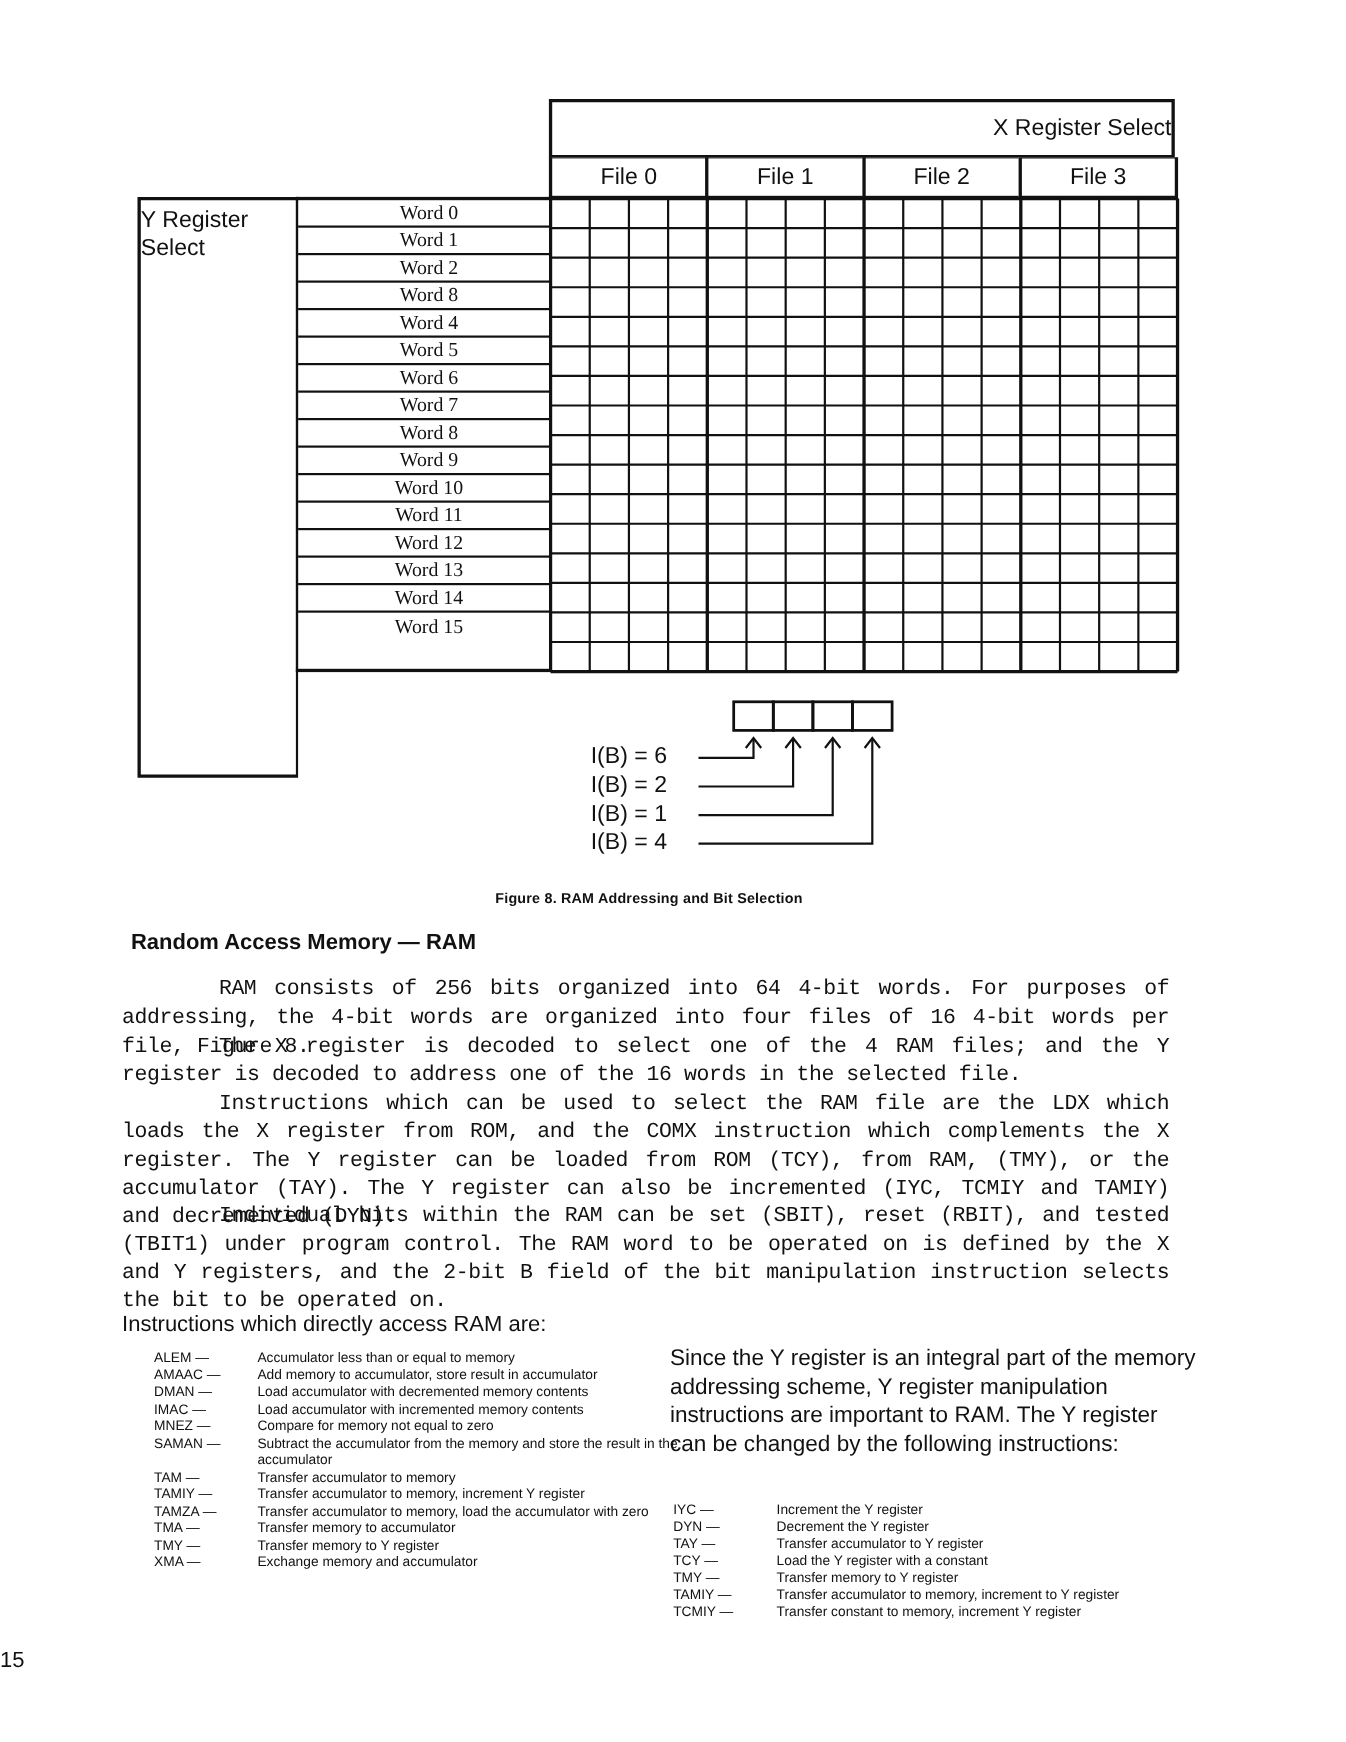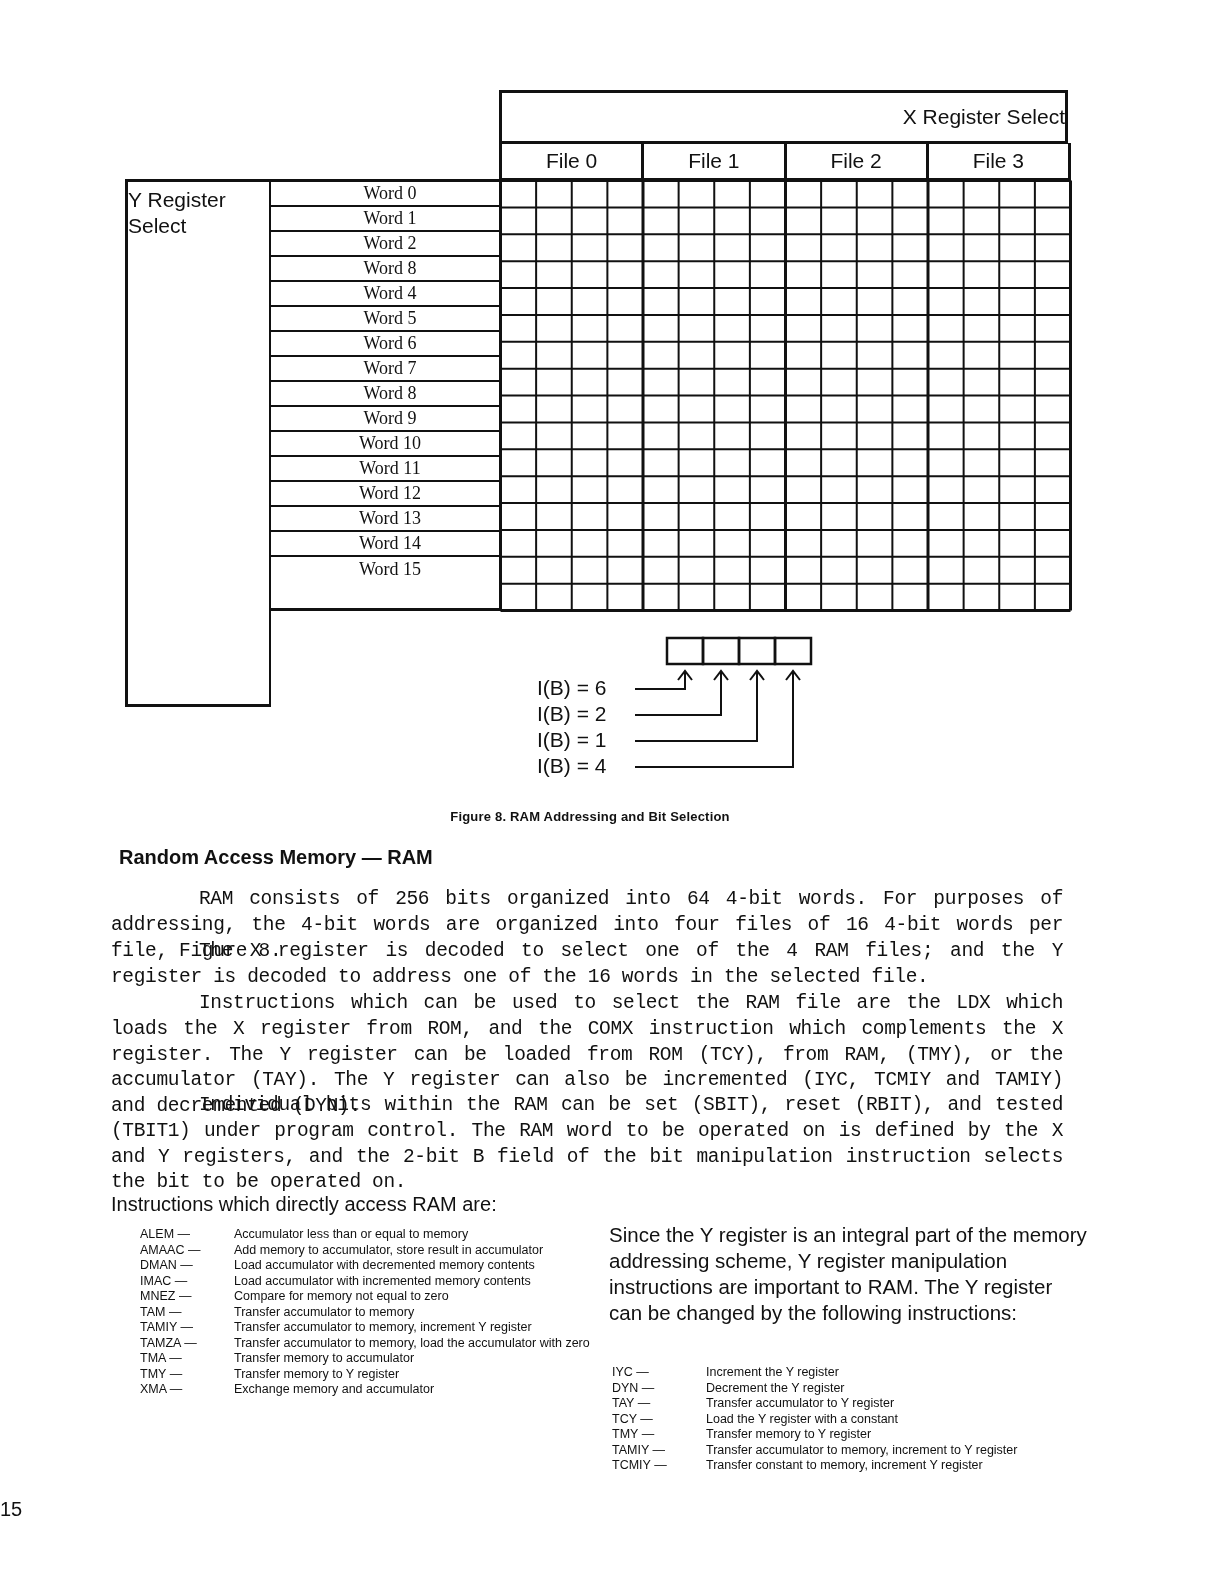--- a/index.html
+++ b/index.html
@@ -159,20 +159,24 @@
     </div>
     <div class="row">
       <span class="mn">IMAC —</span>
       <span class="ds">Load accumulator with incremented memory contents</span>
     </div>
     <div class="row">
       <span class="mn">MNEZ —</span>
       <span class="ds">Compare for memory not equal to zero</span>
     </div>
     <div class="row">
+      <span class="mn">SAMAN —</span>
+      <span class="ds">Subtract the accumulator from the memory and store the result in the accumulator</span>
+    </div>
+    <div class="row">
       <span class="mn">TAM —</span>
       <span class="ds">Transfer accumulator to memory</span>
     </div>
     <div class="row">
       <span class="mn">TAMIY —</span>
       <span class="ds">Transfer accumulator to memory, increment Y register</span>
     </div>
     <div class="row">
       <span class="mn">TAMZA —</span>
       <span class="ds">Transfer accumulator to memory, load the accumulator with zero</span>

